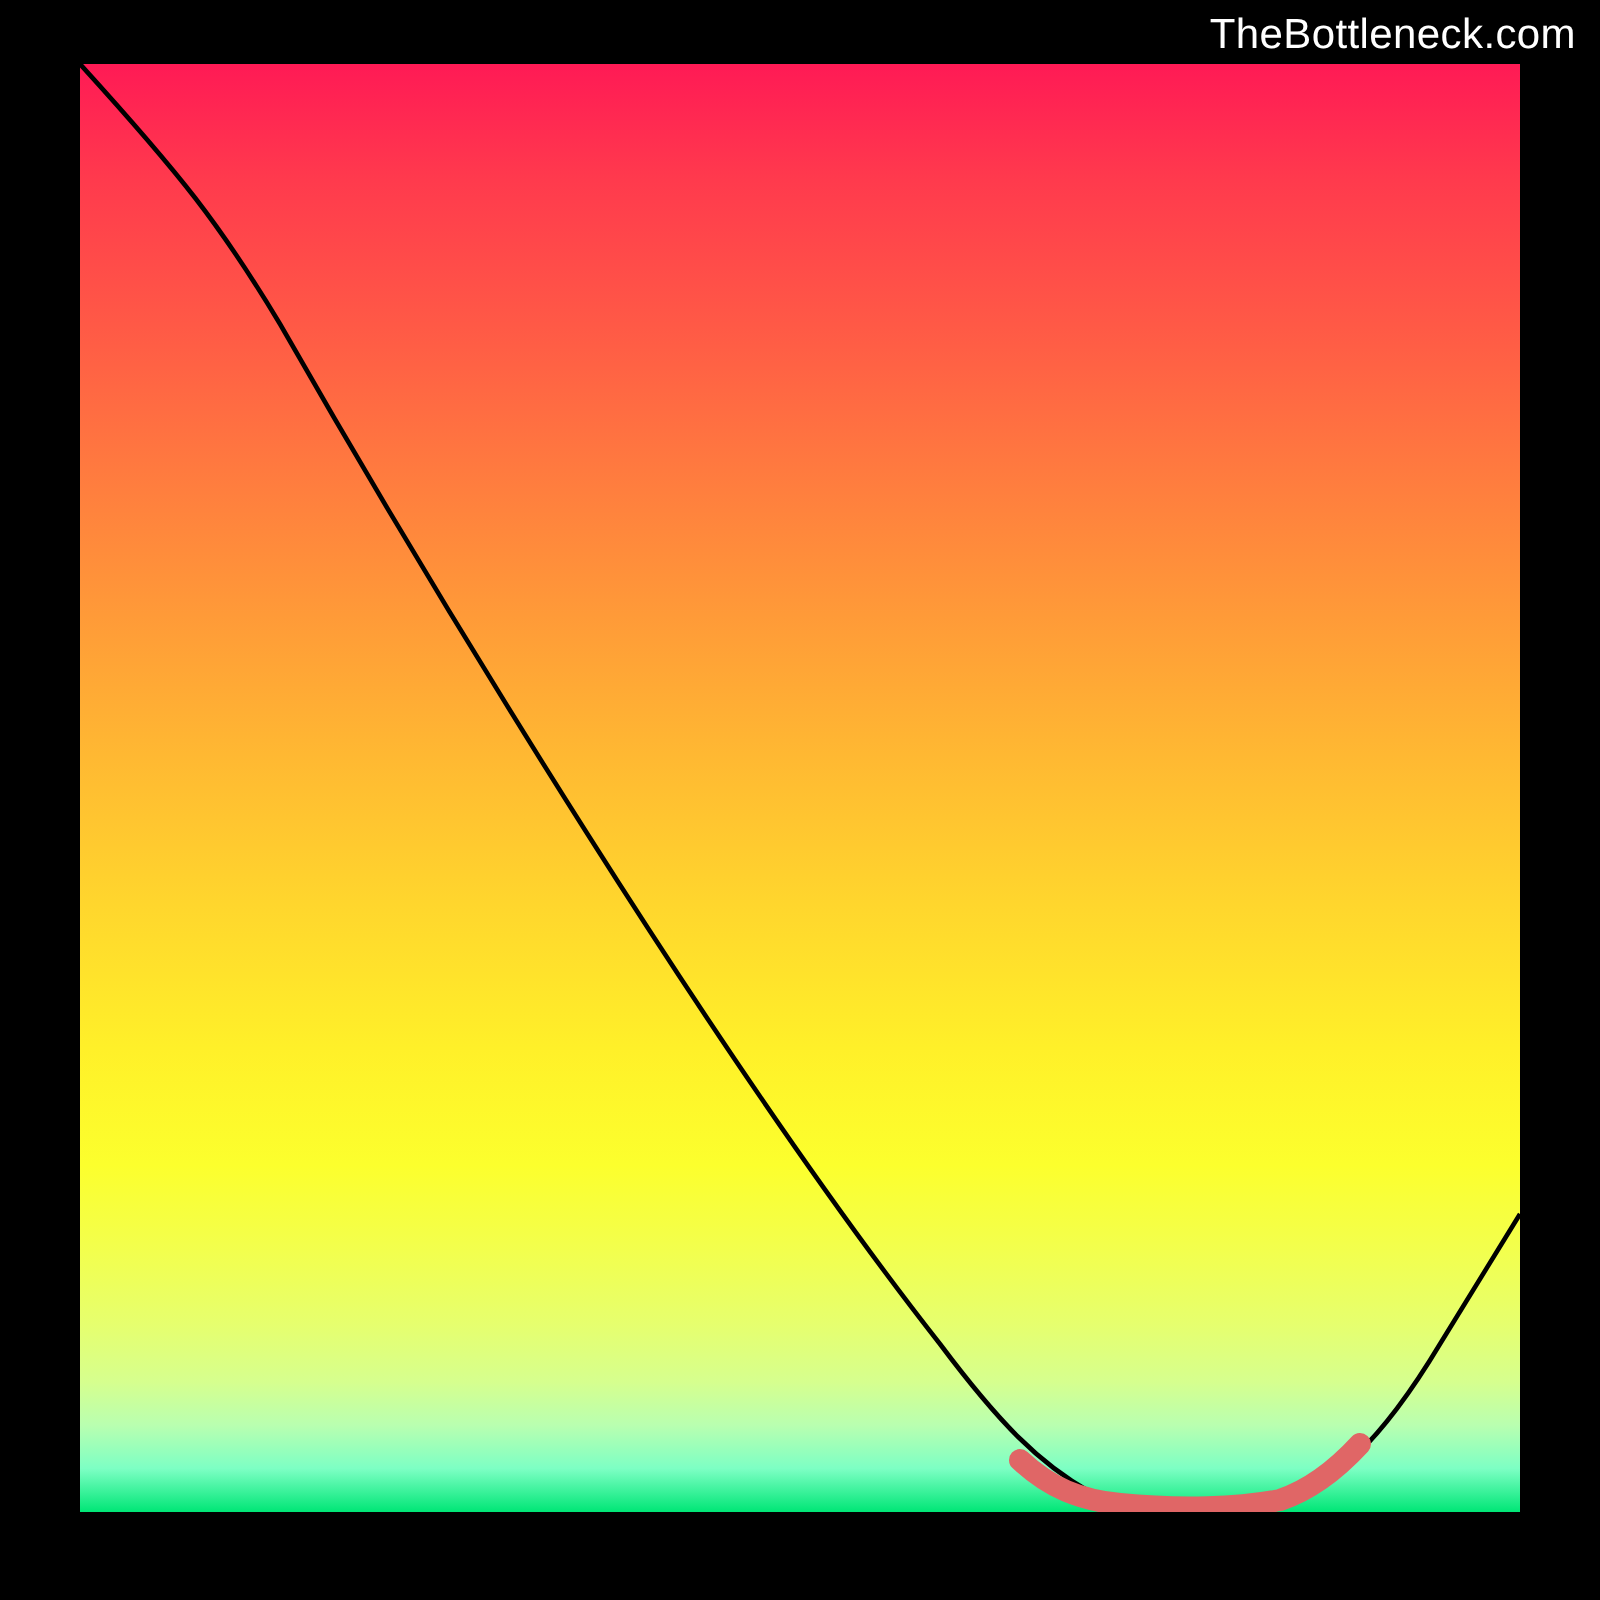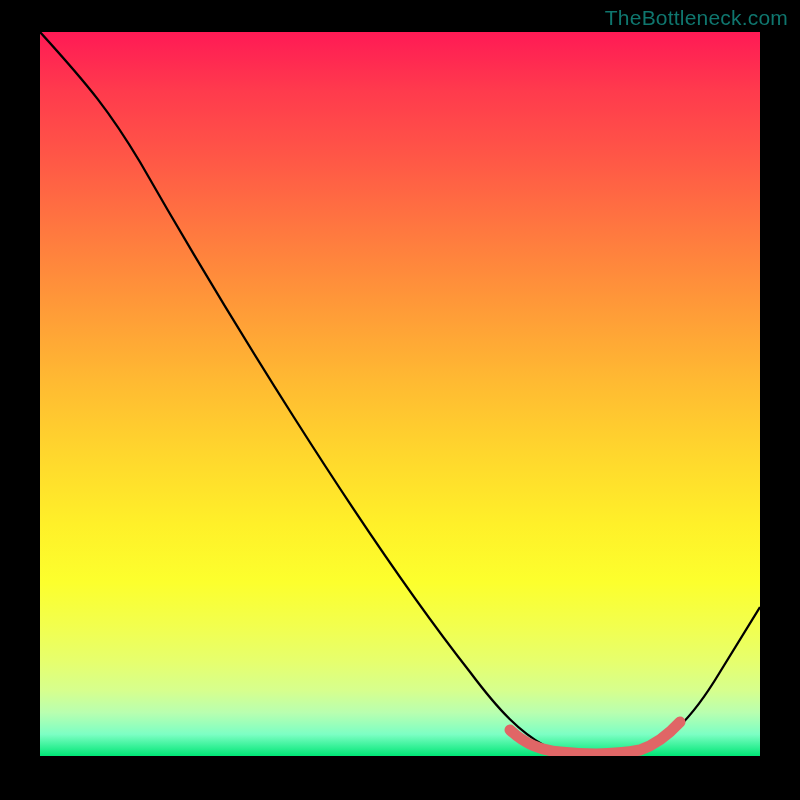--- a/index.html
+++ b/index.html
@@ -43,21 +43,21 @@
       #d6ff8e 91%,
       #b9ffb0 94%,
       #7dffc4 97%,
       #00e676 100%
     );
   }
   .watermark {
     position: absolute;
     top: 6px;
     right: 12px;
-    color: #0f766e;
+    color: #ffffff;
     font-size: 21px;
     font-weight: 500;
     letter-spacing: 0.2px;
     user-select: none;
   }
   svg.curve {
     position: absolute;
     inset: 0;
     width: 100%;
     height: 100%;

